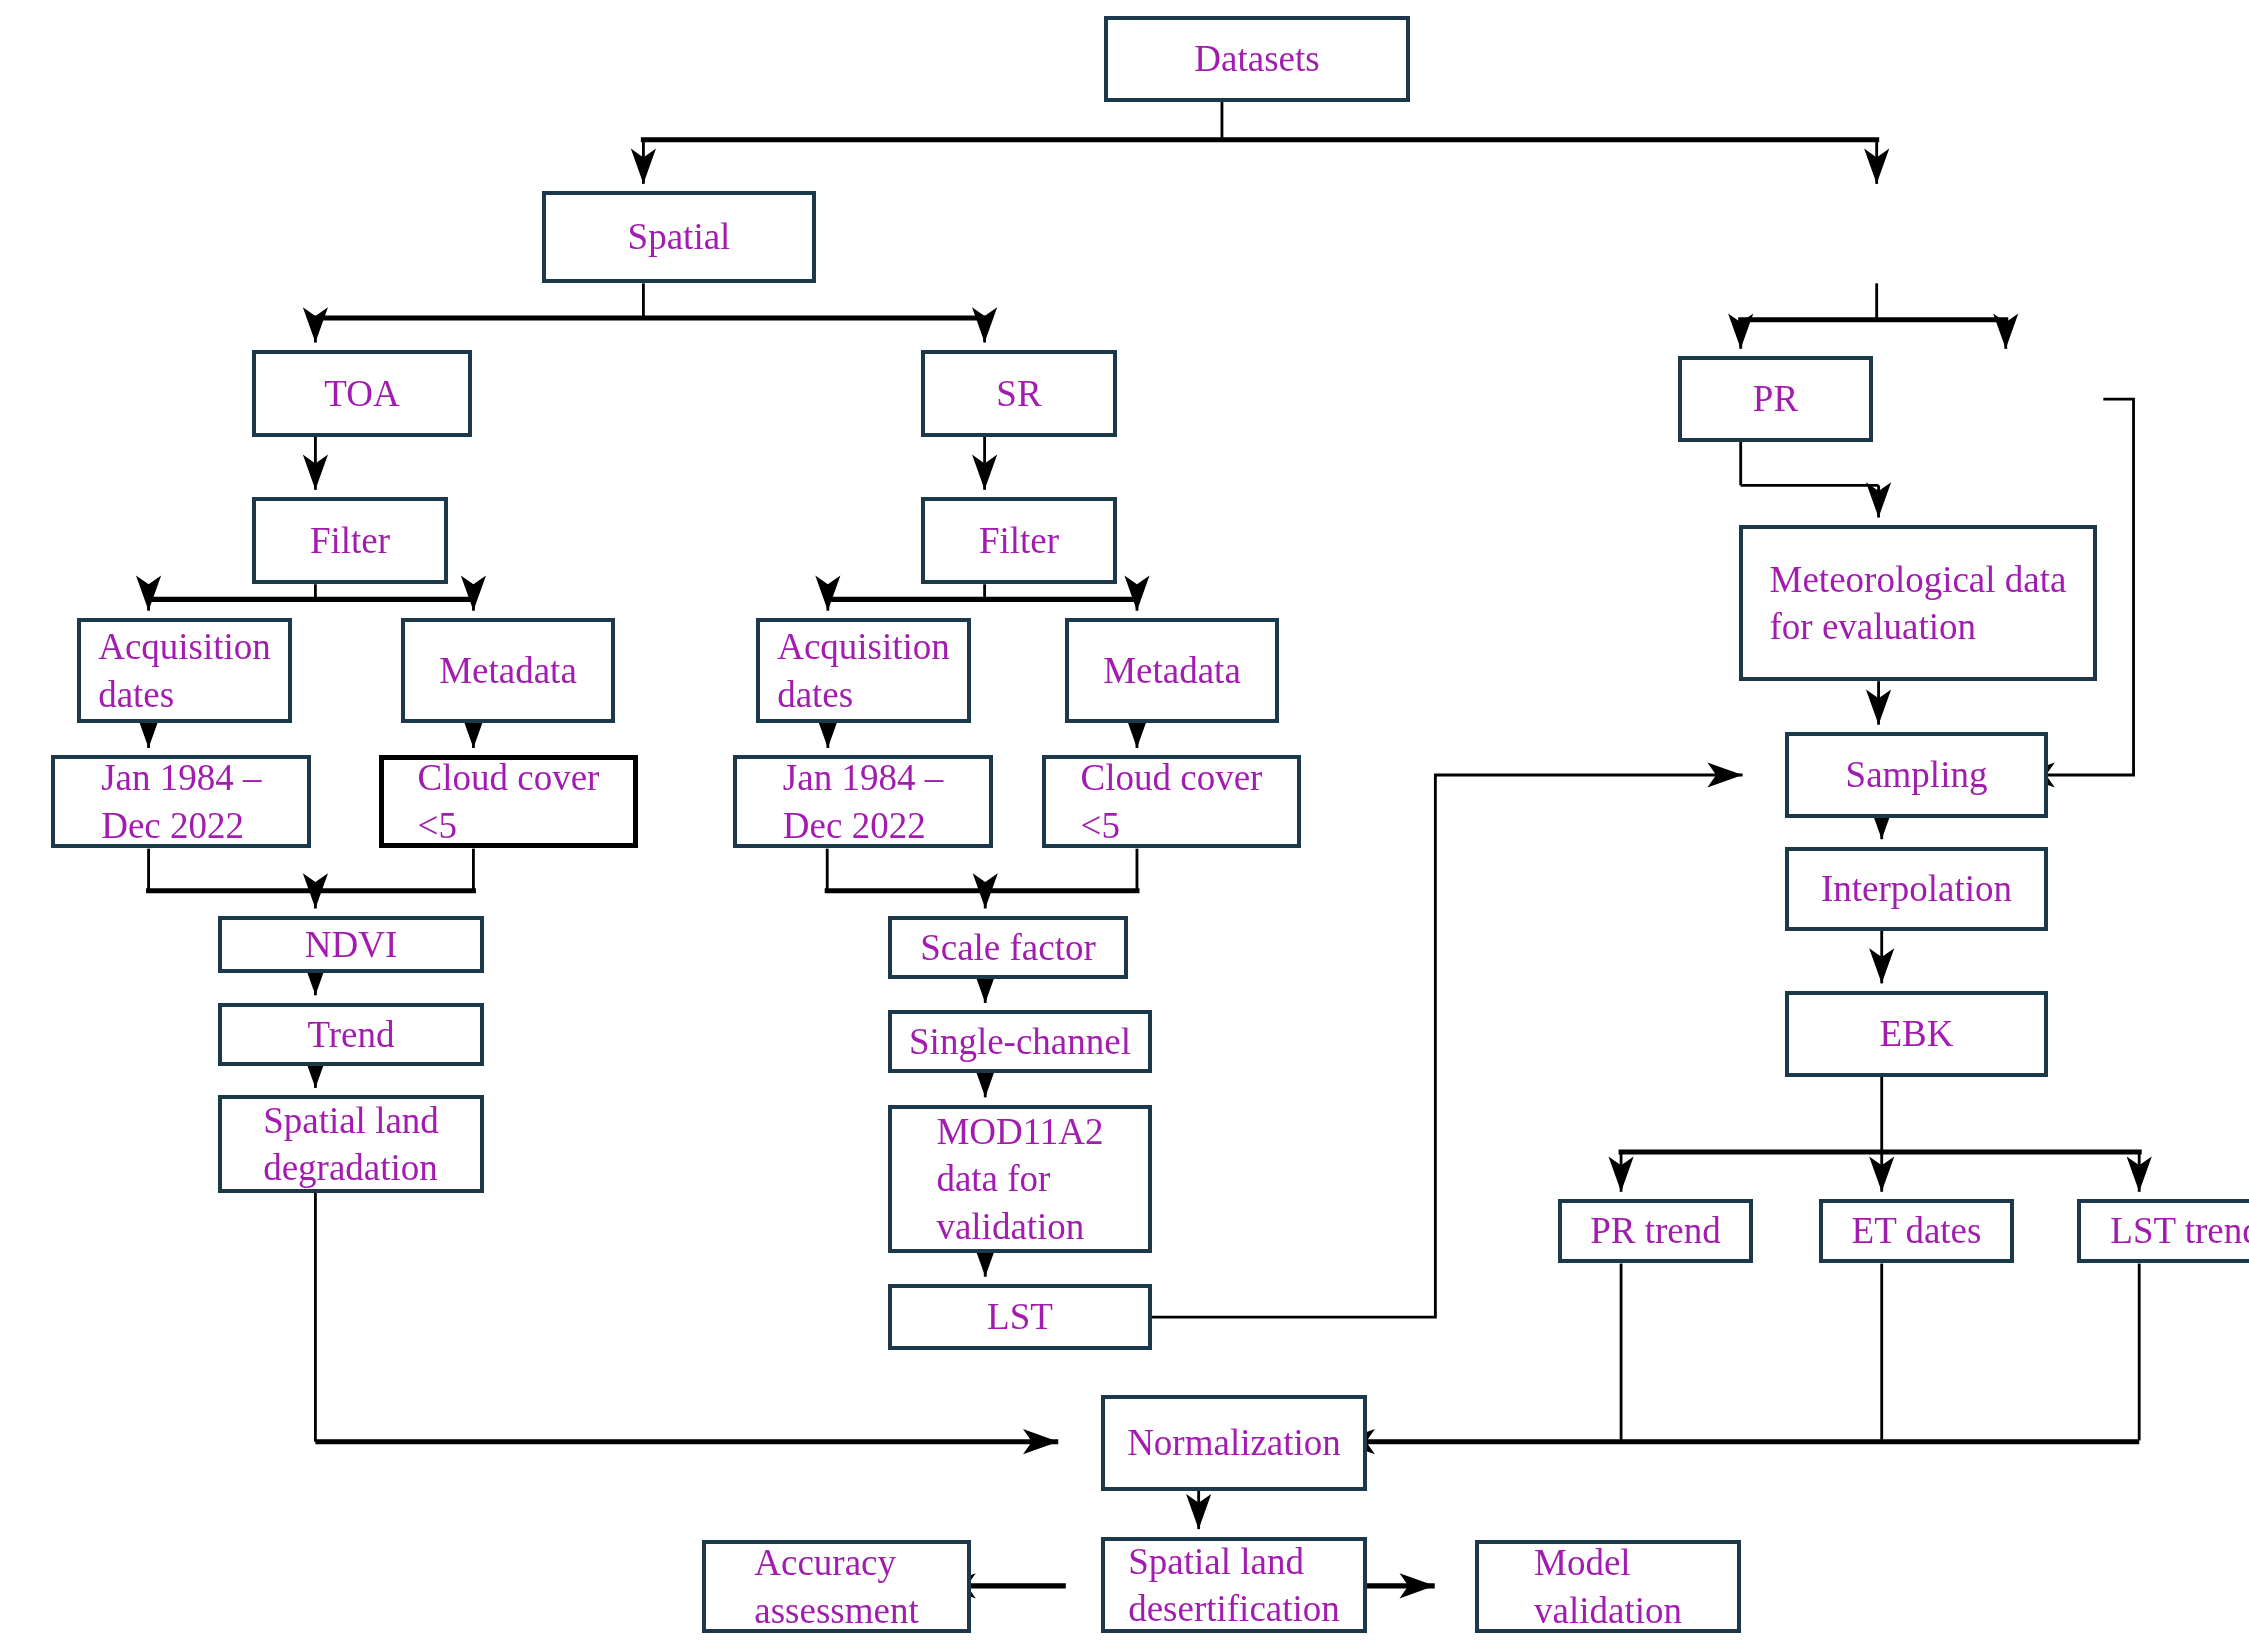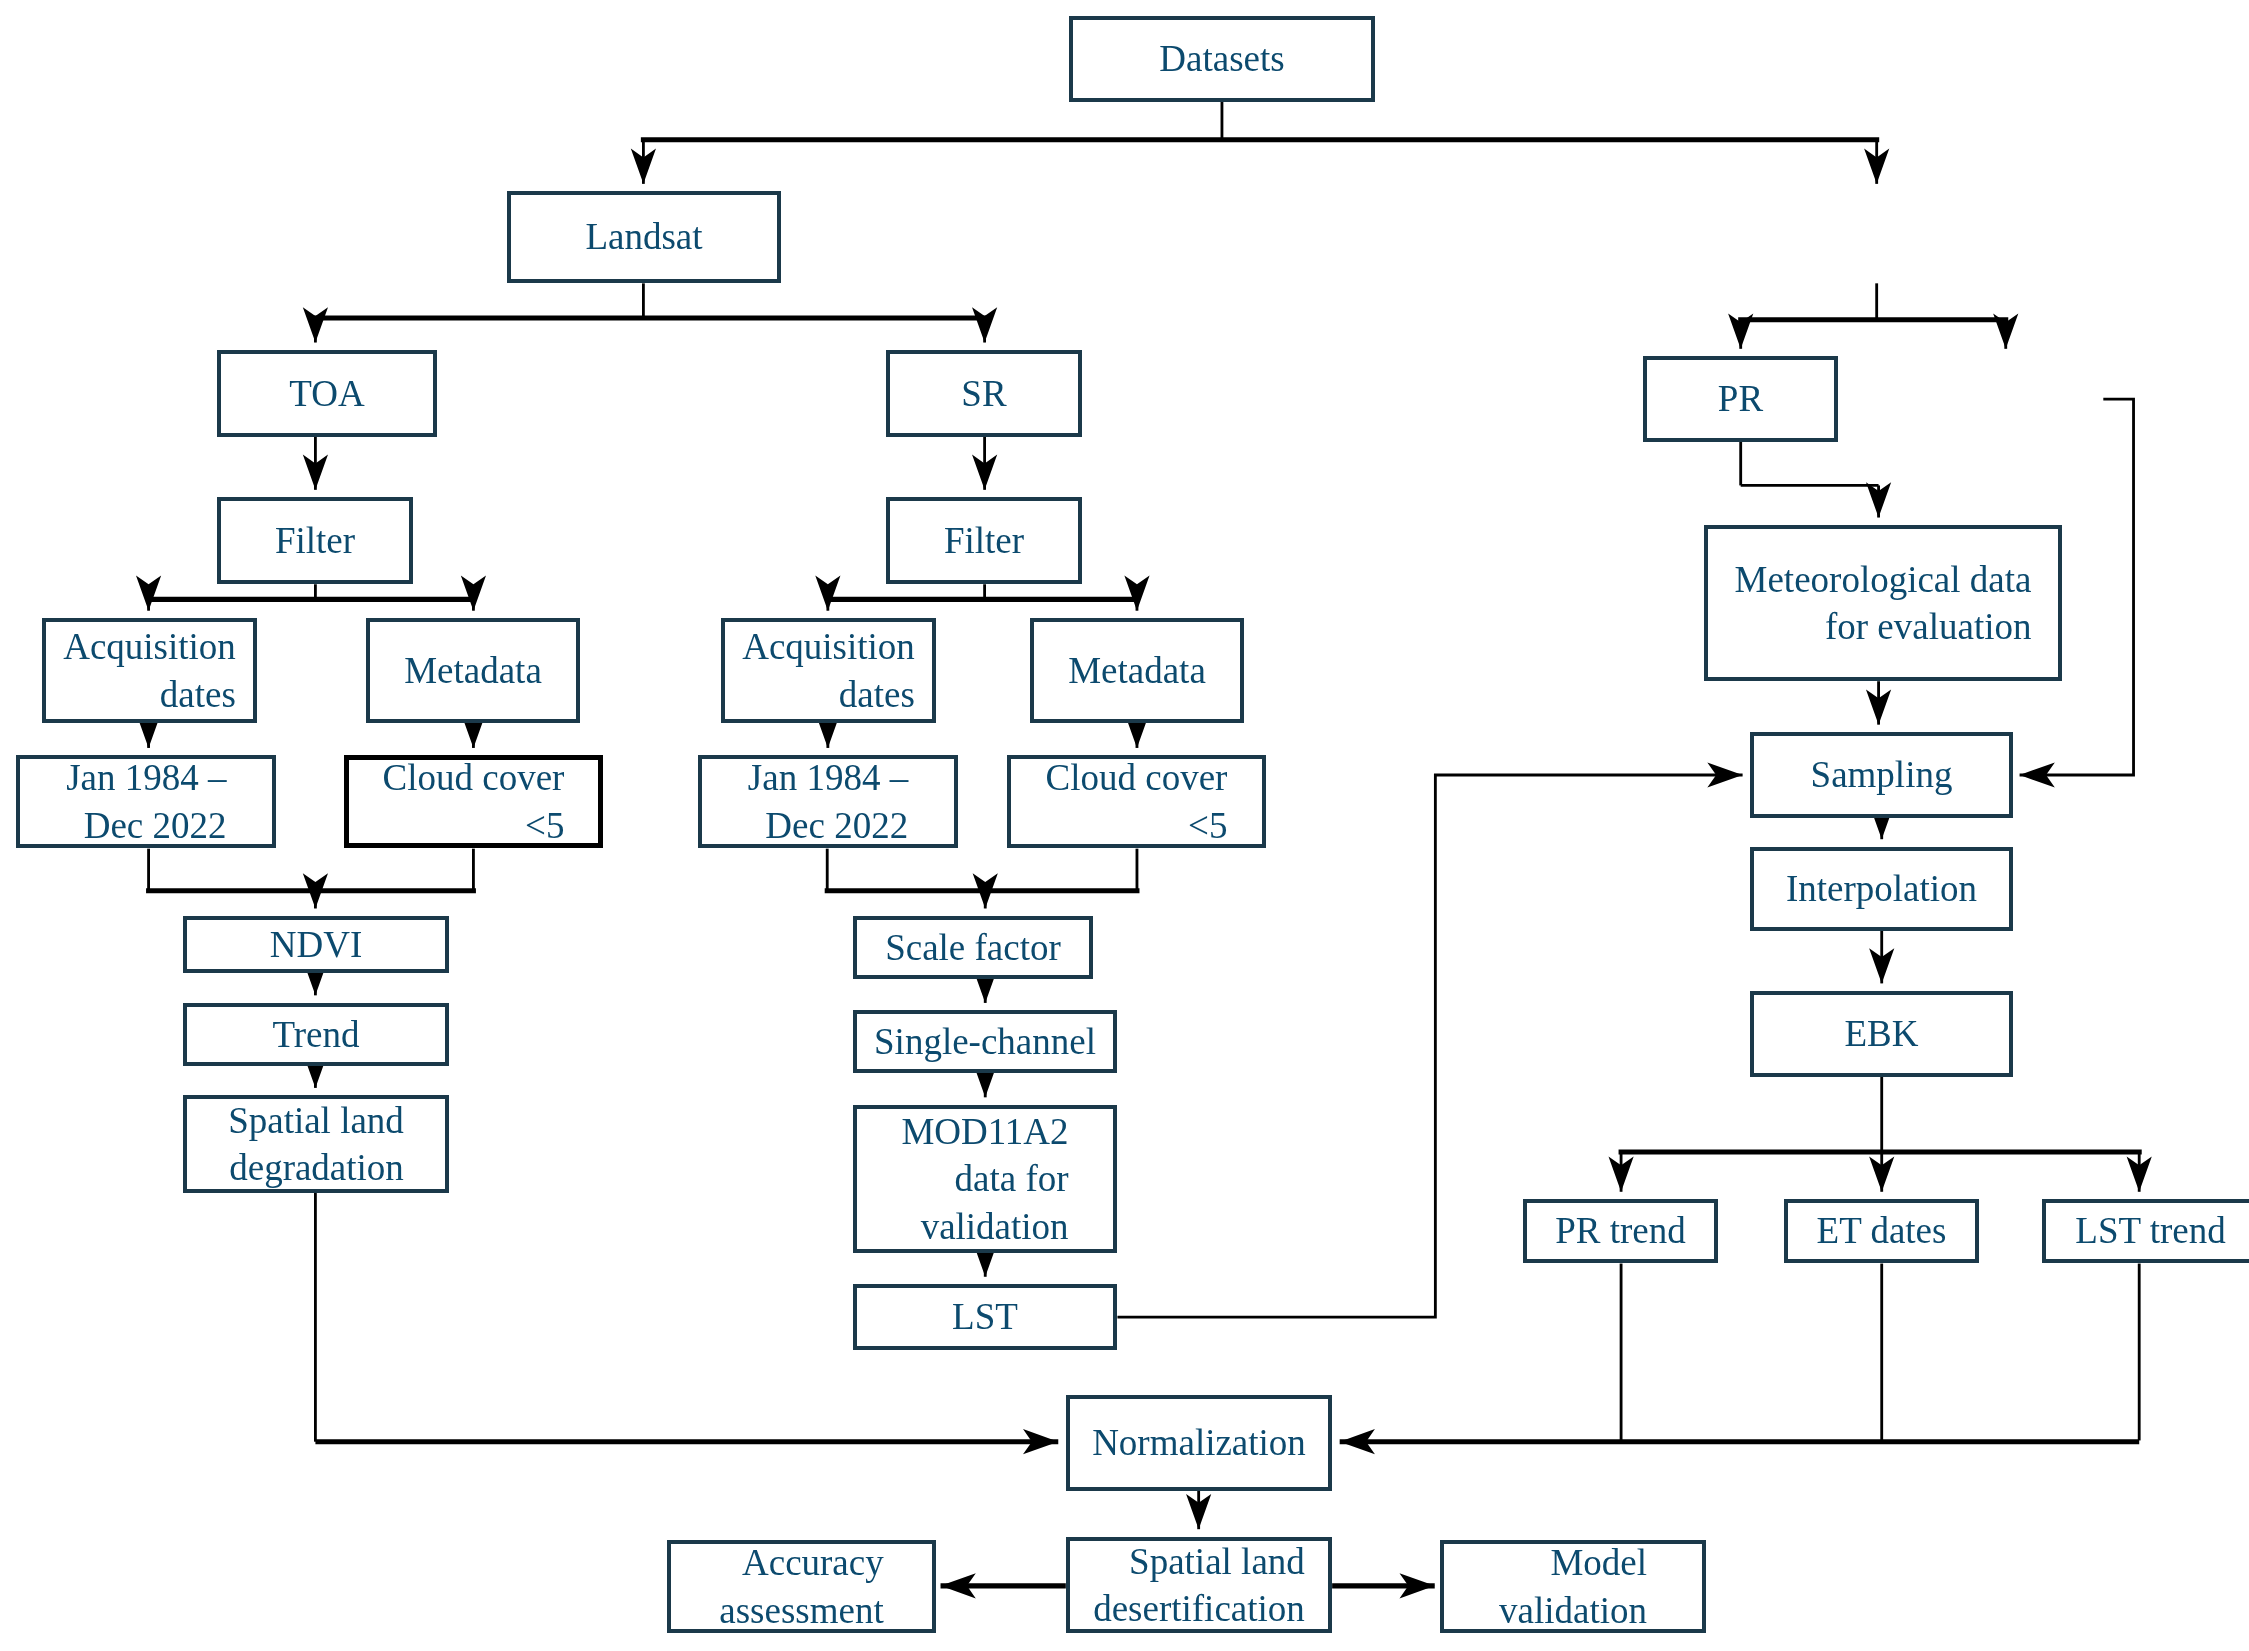--- a/index.html
+++ b/index.html
@@ -10,25 +10,26 @@
     font-family:"Liberation Serif","DejaVu Serif",serif;
     overflow:hidden;
   }
   #wires{position:absolute;left:0;top:0;}
   .node{
     position:absolute;
     box-sizing:border-box;
     background:#ffffff;
     border:4.4px solid #1b394a;
     display:flex;align-items:center;justify-content:center;
-    text-align:right;
-    color:#0c4a6e;
+    text-align:left;
+    color:#a21caf;
     font-size:37px;
     line-height:1.28;
     z-index:2;
+    margin-left:35px;
   }
   .node.black{border-color:#000000;border-width:5px;}
   .lbl{white-space:pre-line;}
 </style>
 </head>
 <body>
 
 <div id="stage">
 
   <svg id="wires" width="2250" height="1652" viewBox="0 0 3574 2624">
@@ -110,21 +111,21 @@
       <path d="M1693,2519 H1494"></path>
       <path d="M2116,2519 H2279"></path>
     </g>
   </svg>
 
   <div class="node" style="left:1069px;top:15.7px;width:306px;height:86px">
     <span class="lbl">Datasets</span>
   </div>
 
   <div class="node" style="left:507px;top:191px;width:274px;height:92px">
-    <span class="lbl">Landsat</span>
+    <span class="lbl">Spatial</span>
   </div>
 
 
   <div class="node" style="left:217px;top:350px;width:220px;height:87px">
     <span class="lbl">TOA</span>
   </div>
 
   <div class="node" style="left:886px;top:350px;width:196px;height:87px">
     <span class="lbl">SR</span>
   </div>

